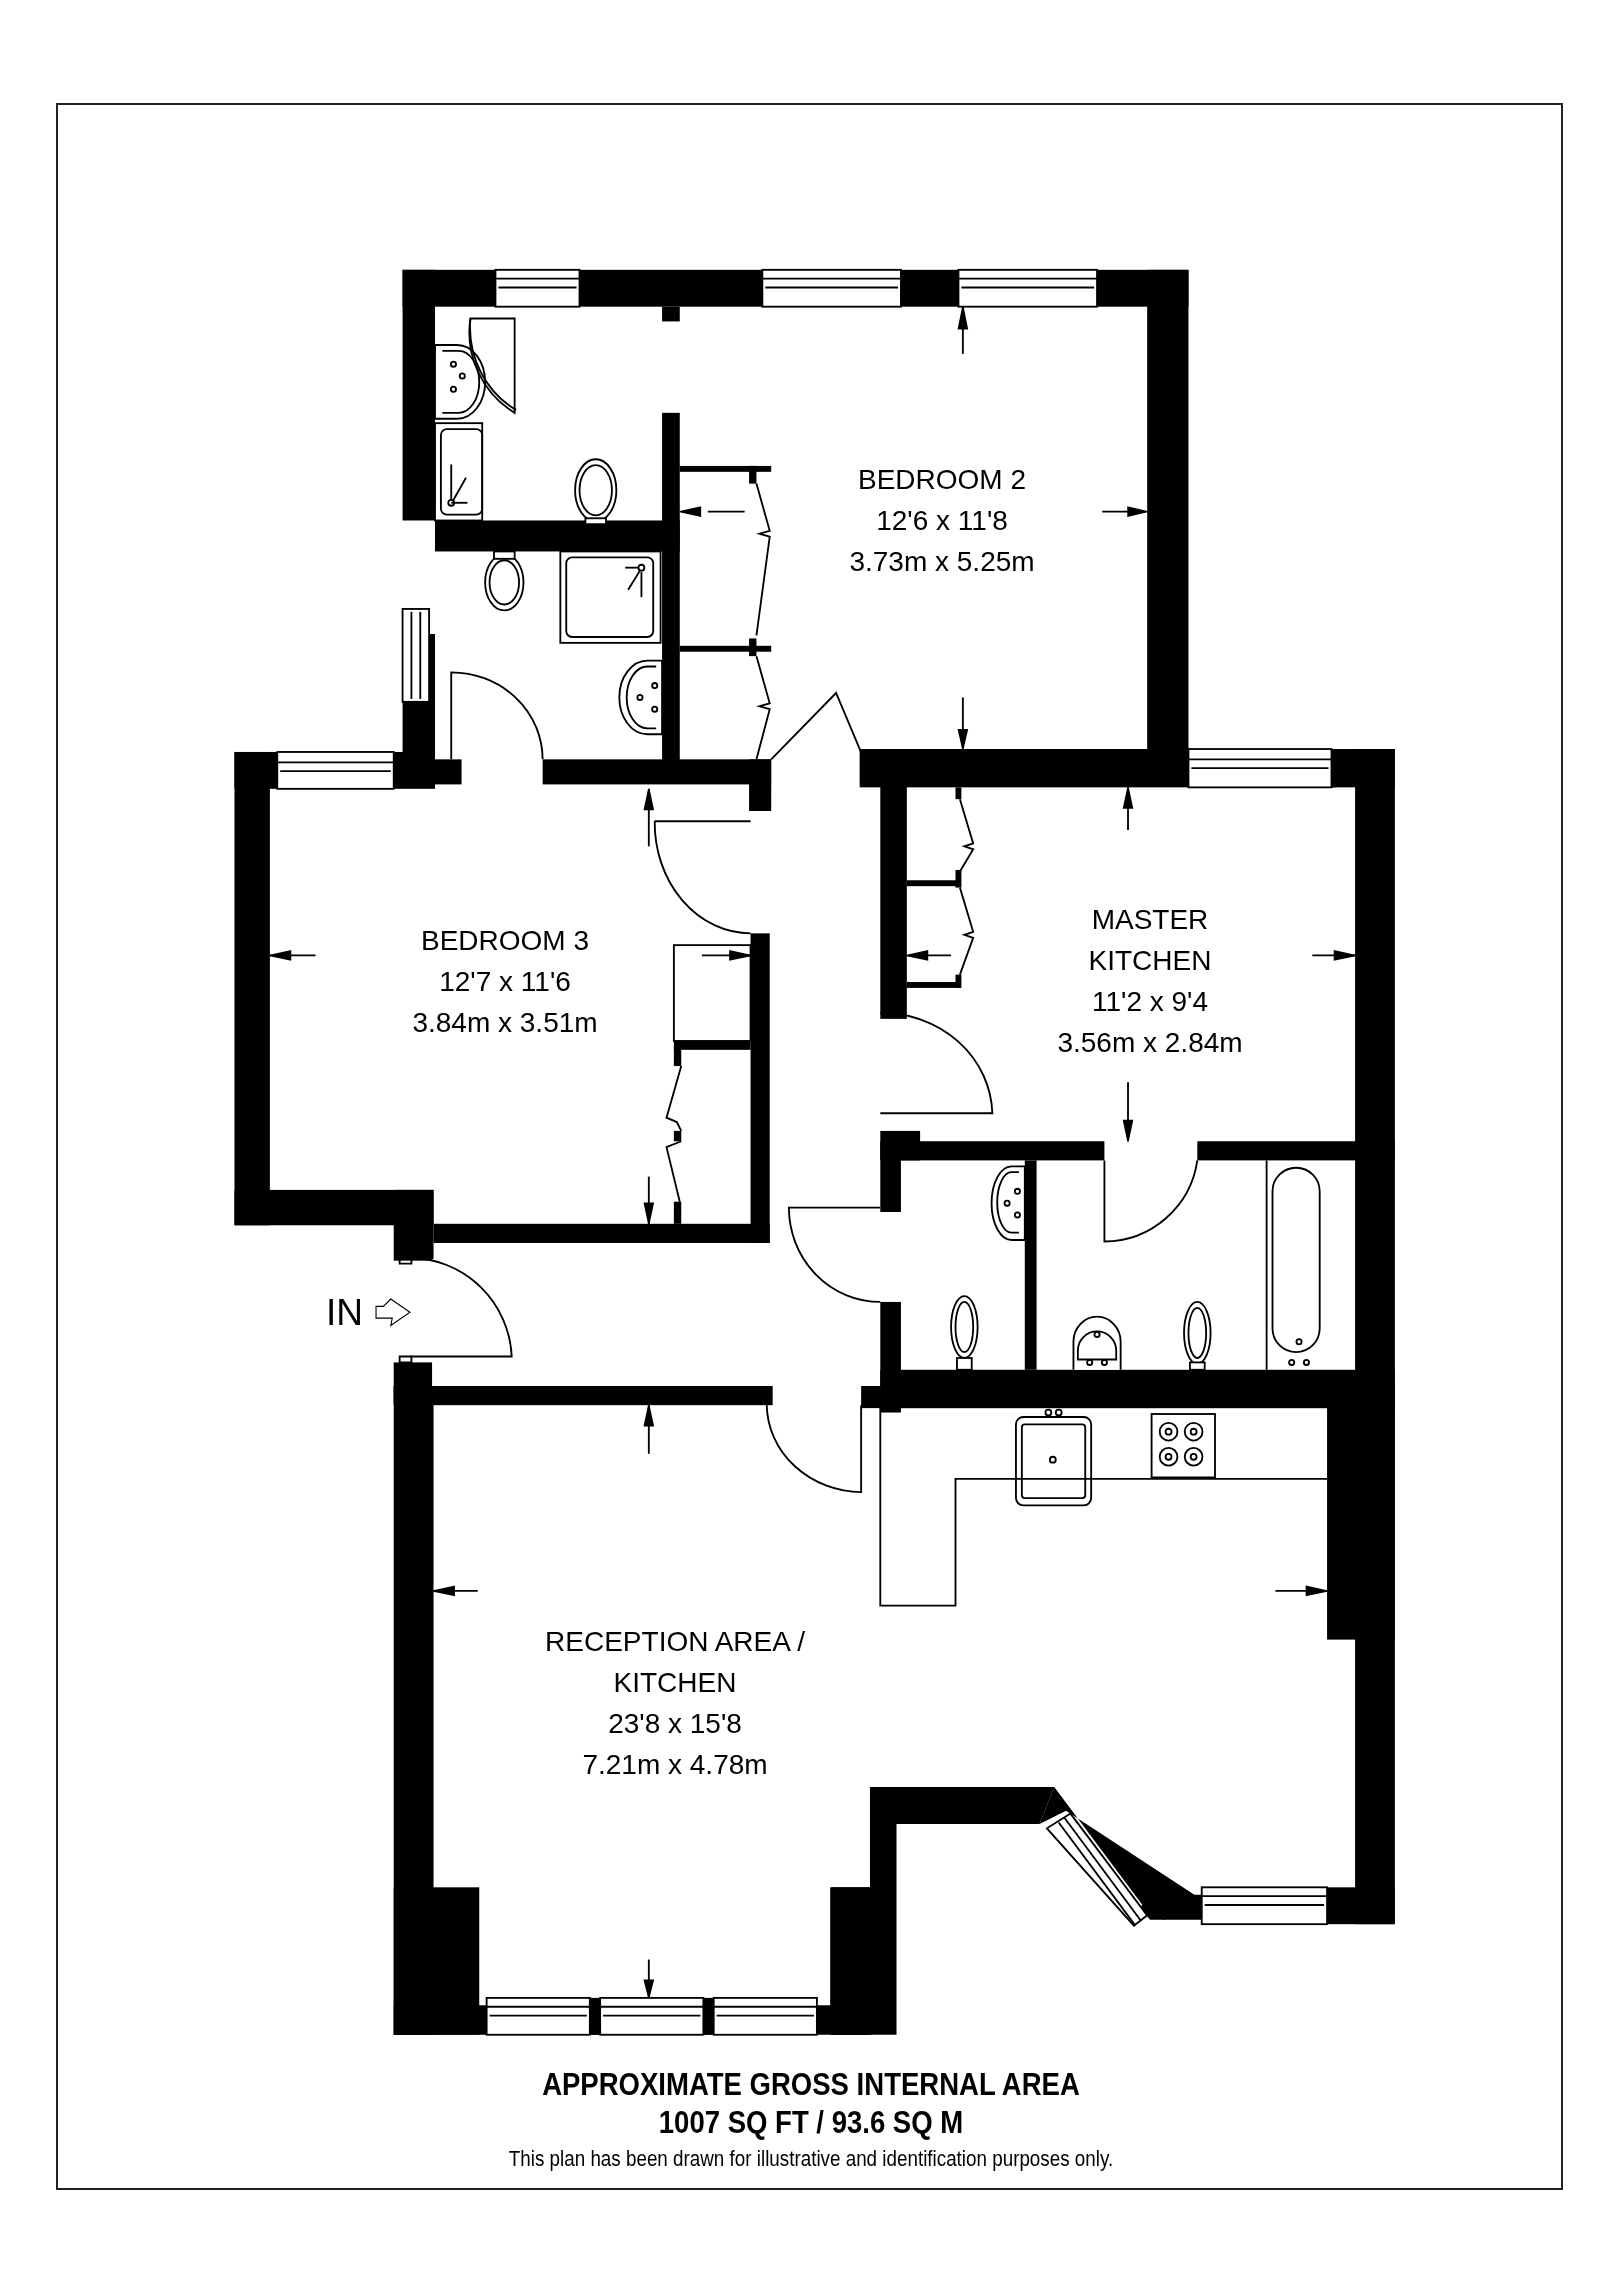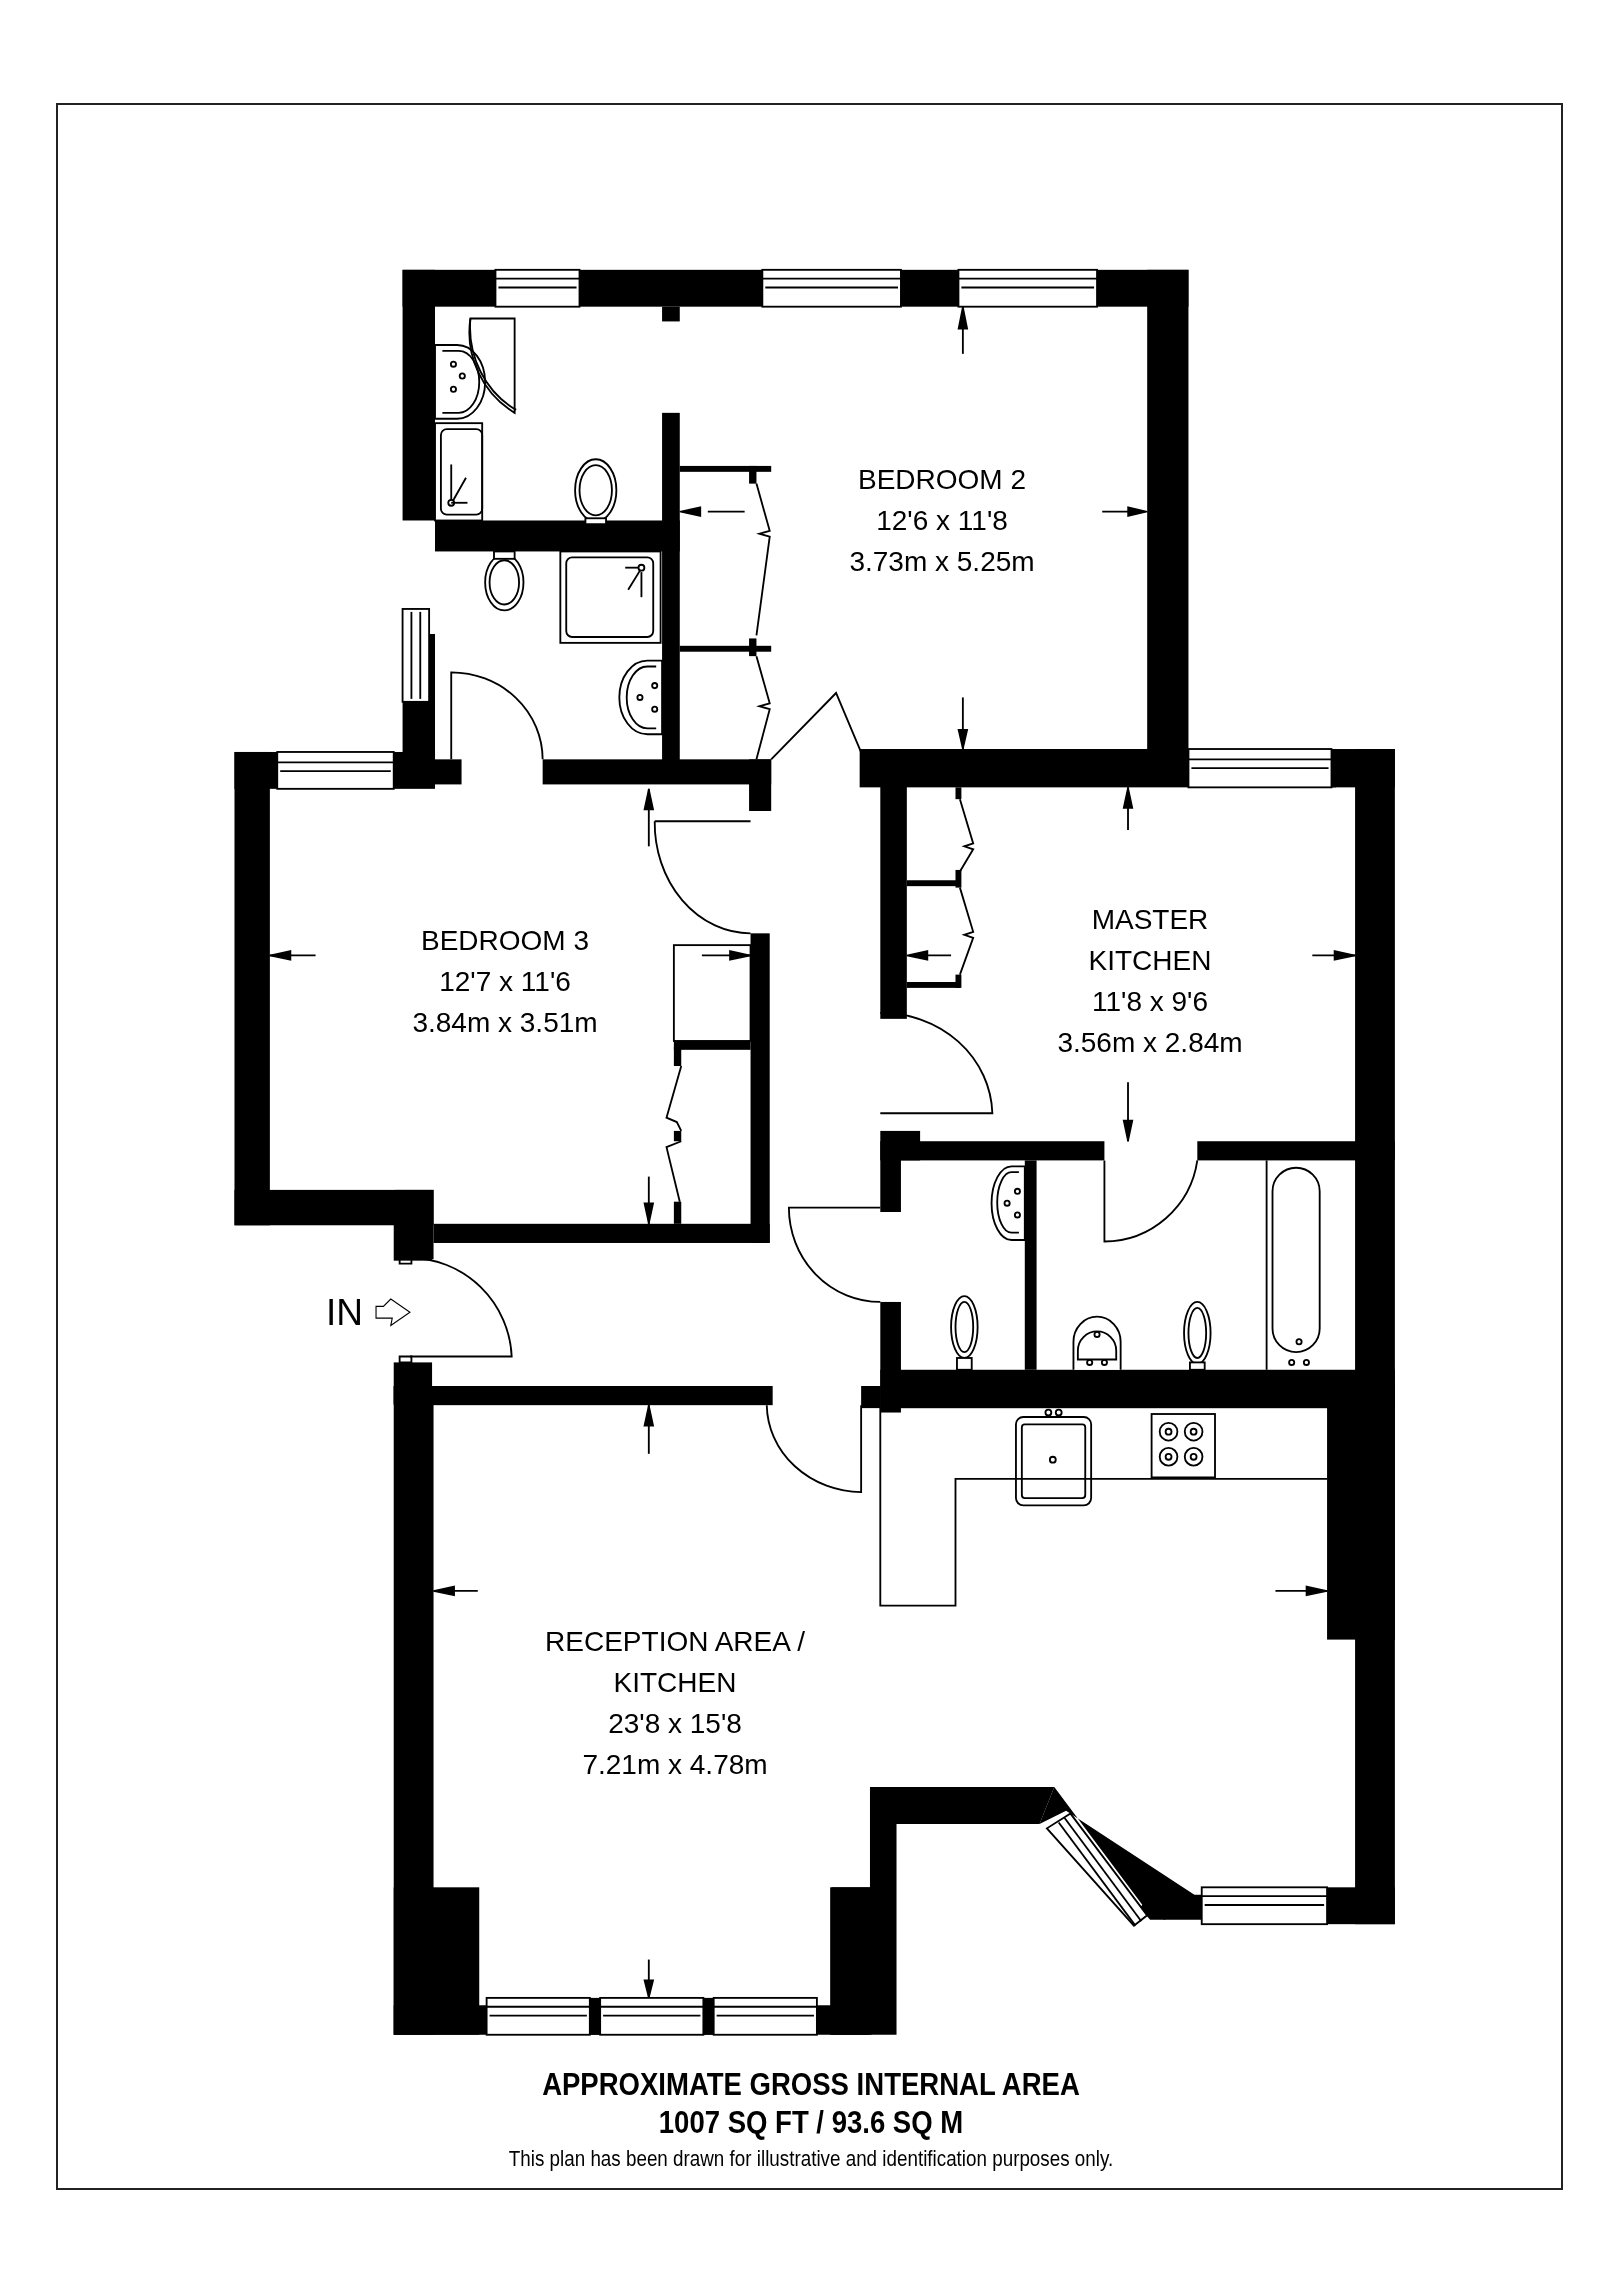--- a/index.html
+++ b/index.html
@@ -307,21 +307,21 @@
 
 <div class="room-label" style="left:942px; top:459px;">
   <span>BEDROOM 2</span>
   <span>12'6 x 11'8</span>
   <span>3.73m x 5.25m</span>
 </div>
 
 <div class="room-label" style="left:1150px; top:899px;">
   <span>MASTER</span>
   <span>KITCHEN</span>
-  <span>11'8 x 9'6</span>
+  <span>11'2 x 9'4</span>
   <span>3.56m x 2.84m</span>
 </div>
 
 <div class="room-label" style="left:493px; top:920px;margin-left:12px;">
   <span>BEDROOM 3</span>
   <span>12'7 x 11'6</span>
   <span>3.84m x 3.51m</span>
 </div>
 
 <div class="room-label" style="left:675px; top:1621px;">

